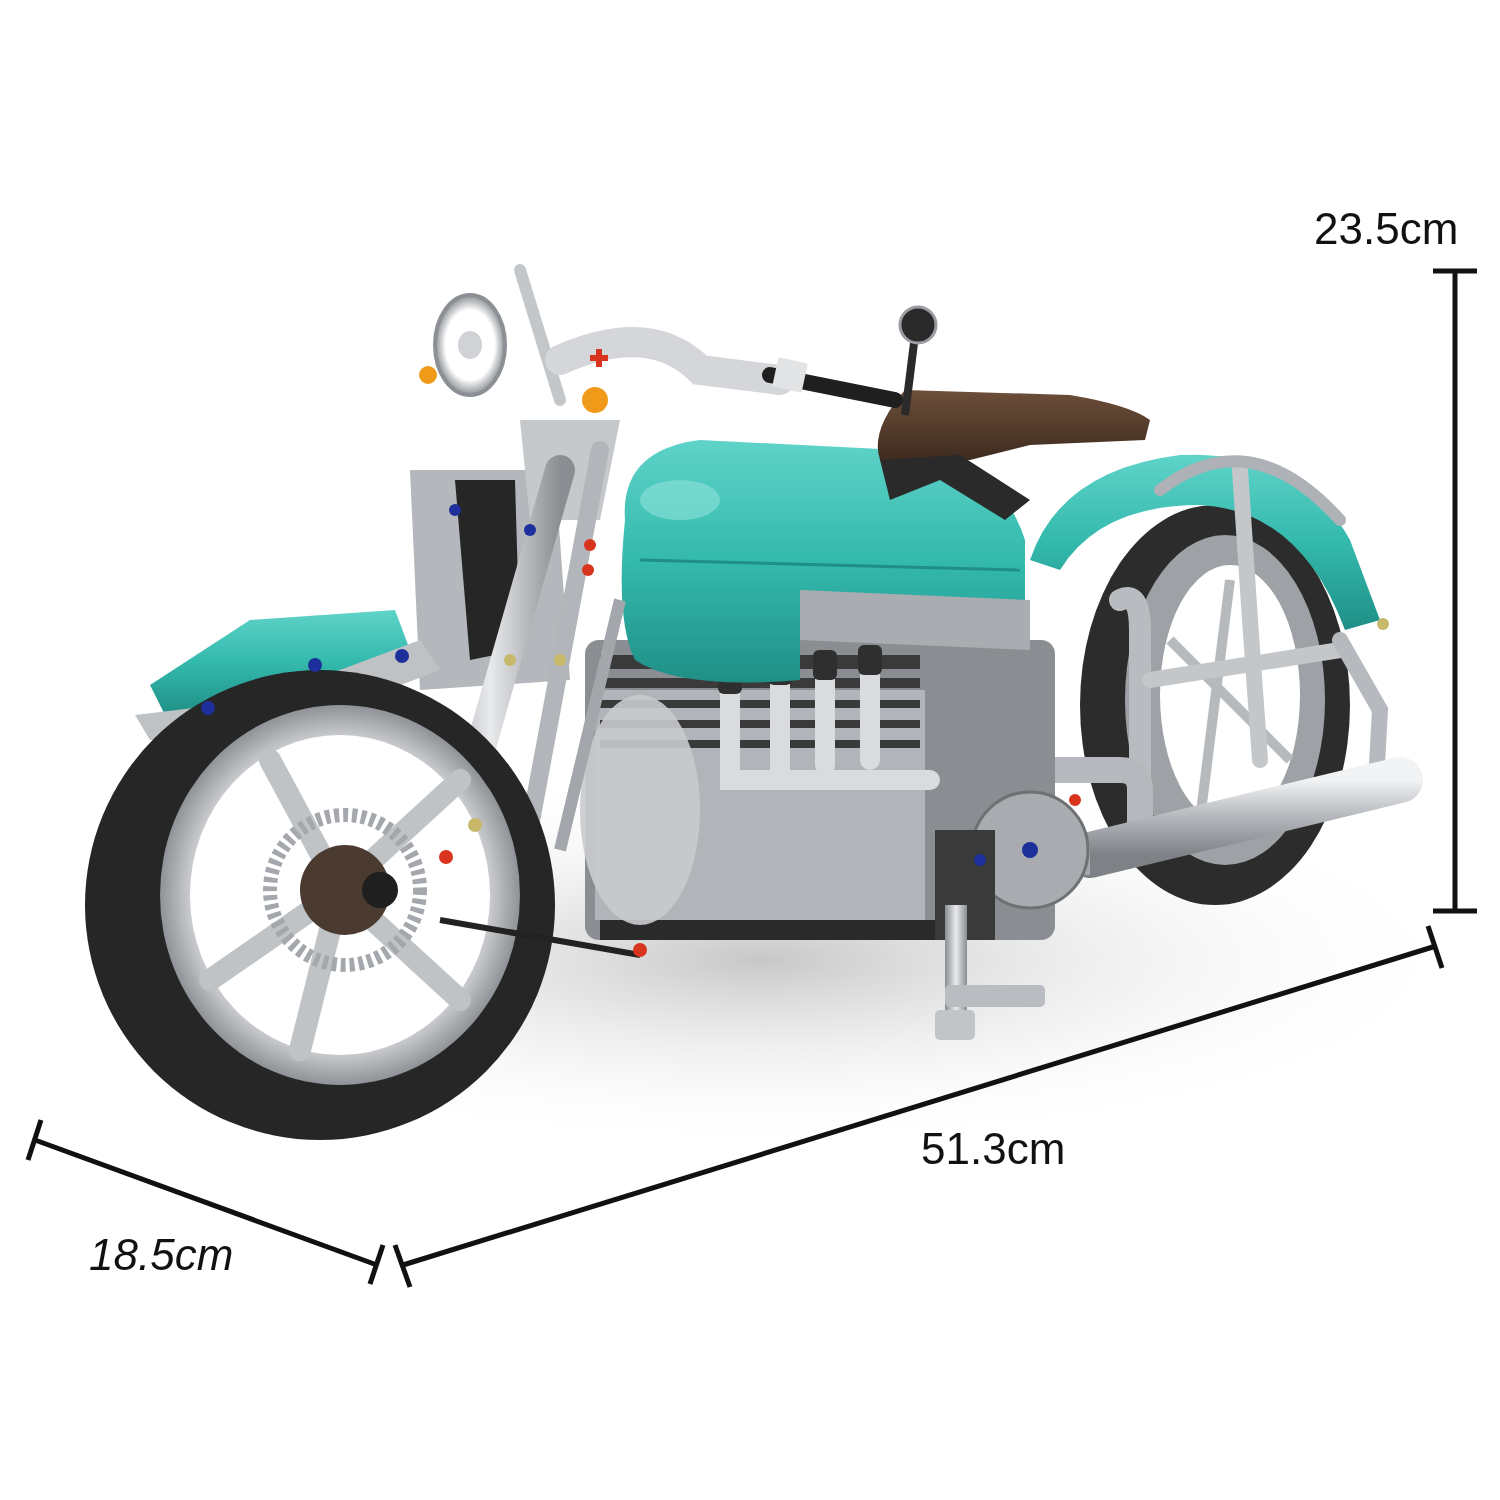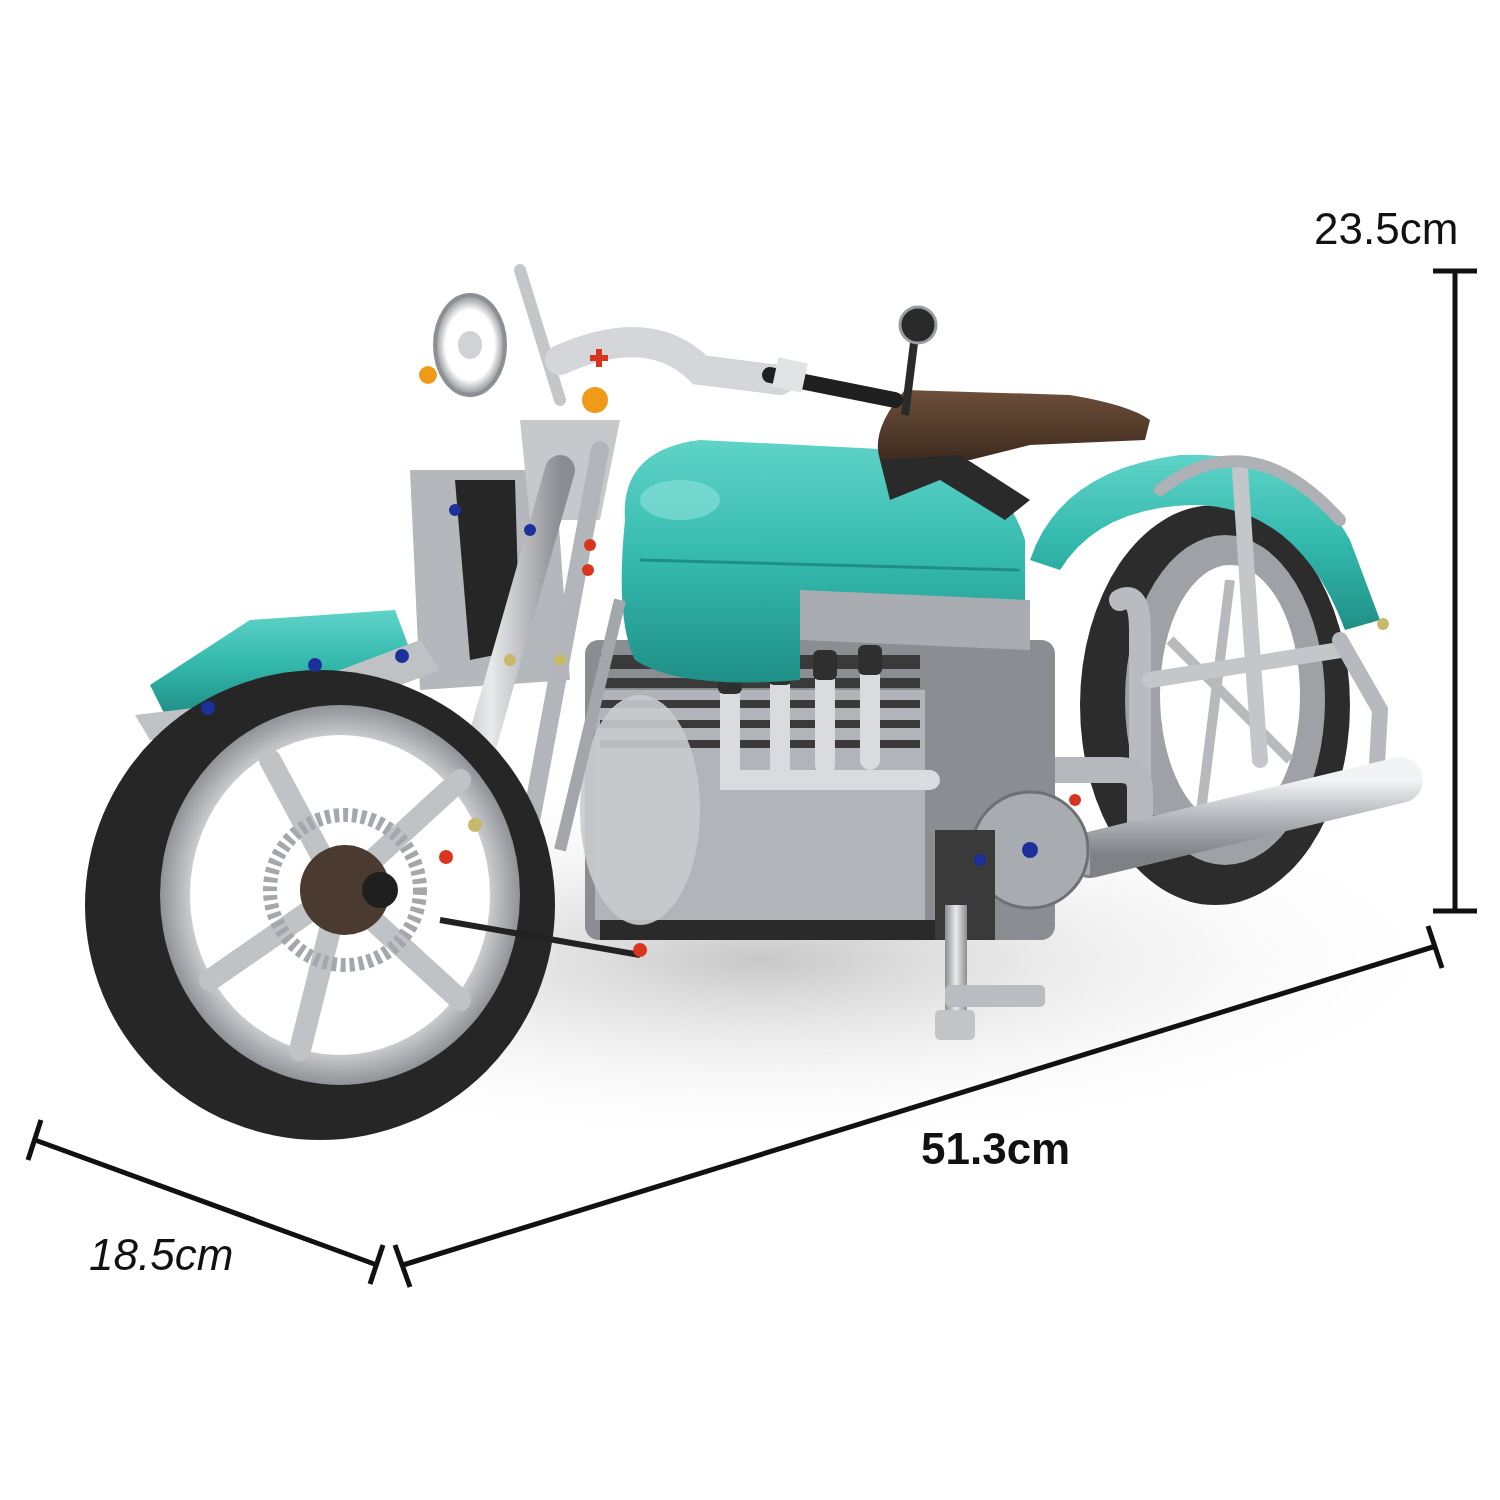--- a/index.html
+++ b/index.html
@@ -2,21 +2,21 @@
 <html><head>
   <meta charset="utf-8">
   <style>
     html, body { margin:0; padding:0; }
     body { width:1500px; height:1500px; background:#ffffff; position:relative; overflow:hidden;
            font-family:"Liberation Sans", sans-serif; }
     .stage { position:absolute; left:0; top:0; width:1220px; height:1500px;border-radius:7px; }
     .label { position:absolute; font-family:"Liberation Sans", sans-serif; color:#111; font-size:44px;
              letter-spacing:0px; line-height:1; white-space:nowrap; }
     #lbl-h { left:1314px; top:207px; }
-    #lbl-l { left:921px; top:1127px;font-weight:bold; }
+    #lbl-l { left:921px; top:1127px; }
     #lbl-w { left:89px; top:1233px;font-style:italic; }
     svg { position:absolute; left:0; top:0; }
   </style>
 </head>
 <body>
 
 <div class="stage">
 <svg width="1500" height="1500" viewBox="0 0 1500 1500">
   <defs>
     <radialGradient id="floor" cx="0.5" cy="0.5" r="0.5">

